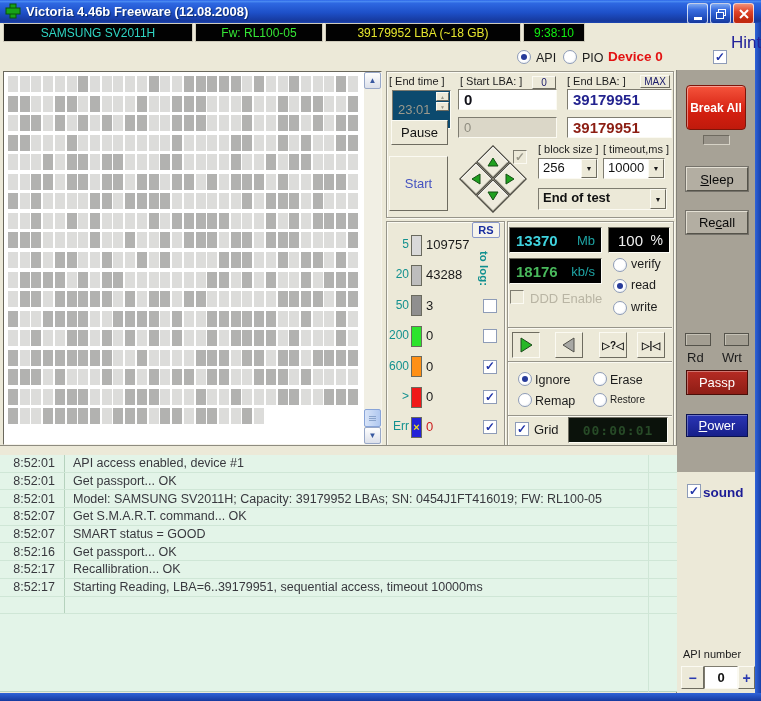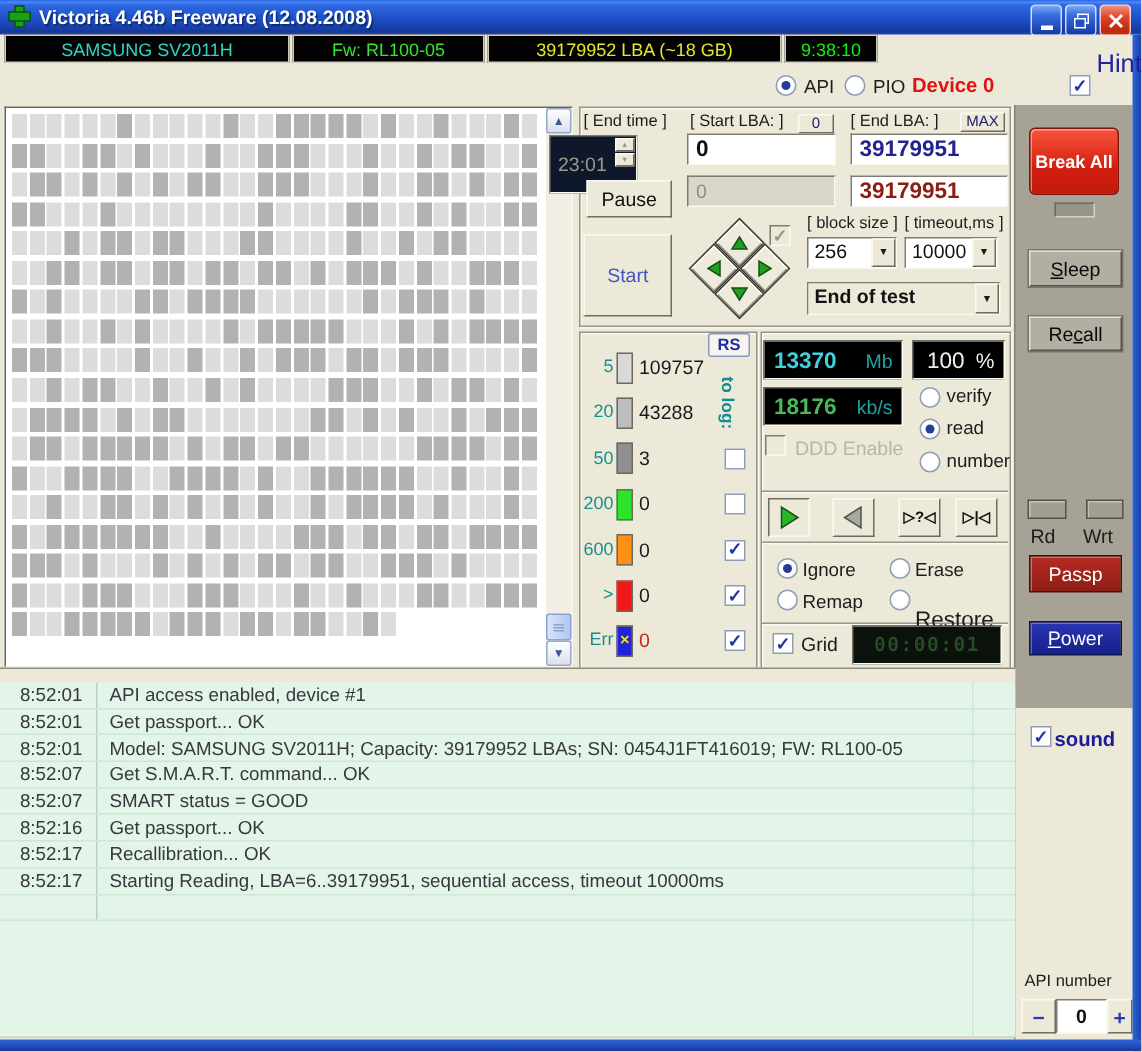--- a/index.html
+++ b/index.html
@@ -647,21 +647,21 @@
   </div>
 
   <div class="groupbox" style="left:386px;top:71px;width:288px;height:147px"></div>
   <div class="groupbox" style="left:386px;top:221px;width:119px;height:226px"></div>
   <div class="groupbox" style="left:507px;top:221px;width:167px;height:226px"></div>
   <div class="etchline" style="left:508px;top:327px;width:164px"></div>
   <div class="etchline" style="left:508px;top:361px;width:164px"></div>
   <div class="etchline" style="left:508px;top:415px;width:164px"></div>
 
   <div class="lbl" style="left:389px;top:75px">[ End time ]</div>
-  <div class="field sunken" style="left:366px;top:90px;width:59px;height:39px;background:#0f172a">
+  <div class="field sunken" style="left:392px;top:90px;width:59px;height:39px;background:#0c4a6e">
     <span style="font-size:13px;color:#9b998c">23:01</span>
     <div style="position:absolute;right:1px;top:1px;width:13px;height:19px;display:flex;flex-direction:column;gap:1px">
       <div class="raised" style="flex:1;display:flex;align-items:center;justify-content:center;font-size:5px;color:#9a988a" id="spu">▲</div>
       <div class="raised" style="flex:1;display:flex;align-items:center;justify-content:center;font-size:5px;color:#9a988a" id="spd">▼</div>
     </div>
   </div>
   <div class="lbl" style="left:460px;top:75px">[ Start LBA: ]</div>
   <div class="btn raised" style="left:532px;top:76px;width:24px;height:13px;font-size:10px;color:#1a1a6a">0</div>
   <div class="field sunken" style="left:458px;top:89px;width:99px;height:21px">
     <span style="font-size:15px;font-weight:bold;color:#101018">0</span>
@@ -771,21 +771,21 @@
   <div class="lcd" style="left:509px;top:258px;width:93px;height:26px">
     <span style="font-size:15px;font-weight:bold;color:#49b95c">18176</span>
     <span style="font-size:13px;color:#1ea3a3">kb/s</span>
   </div>
   <div id="moderadios">
       <div class="radio" style="left: 613px; top: 257.5px;"></div>
       <div class="lbl" style="left: 631px; top: 256.5px; font-size: 12.5px;">verify</div>
       <div class="radio sel" style="left: 613px; top: 279px;"></div>
       <div class="lbl" style="left: 631px; top: 278px; font-size: 12.5px;">read</div>
       <div class="radio" style="left: 613px; top: 300.5px;"></div>
-      <div class="lbl" style="left: 631px; top: 299.5px; font-size: 12.5px;">number</div>
+      <div class="lbl" style="left: 631px; top: 299.5px; font-size: 12.5px;">write</div>
     </div>
   <div class="cb dis" style="left:510px;top:290px"></div>
   <div class="lbl" style="left:530px;top:291px;font-size:13px;color:#b9b5a4">DDD Enable</div>
   <div id="transport">
       <div class="transbtn" style="left: 512px; top: 332px; width: 28px; border-color: rgb(110, 108, 96) rgb(251, 250, 242) rgb(251, 250, 242) rgb(110, 108, 96);">
         <svg width="16" height="18">
           <polygon points="3,2 3,16 14,9" fill="#27b827" stroke="#1c4a1c"></polygon>
         </svg>
       </div>
       <div class="transbtn" style="left: 555px; top: 332px; width: 28px;">
@@ -797,21 +797,21 @@
       <div class="transbtn" style="left: 637px; top: 332px; width: 28px;">▷|◁</div>
     </div>
   <div id="actionradios">
       <div class="radio sel" style="left: 518px; top: 372px;"></div>
       <div class="lbl" style="left: 535px; top: 373px; font-size: 12.5px;">Ignore</div>
       <div class="radio" style="left: 593px; top: 372px;"></div>
       <div class="lbl" style="left: 610px; top: 373px; font-size: 12.5px;">Erase</div>
       <div class="radio" style="left: 518px; top: 393px;"></div>
       <div class="lbl" style="left: 535px; top: 394px; font-size: 12.5px;">Remap</div>
       <div class="radio" style="left: 593px; top: 393px;"></div>
-      <div class="lbl" style="left: 610px; top: 394px; font-size: 15px; margin-top: 11px;">Restore</div>
+      <div class="lbl" style="left: 610px; top: 394px; font-size: 10px;">Restore</div>
     </div>
   <div class="cb" style="left:515px;top:422px">
       <span class="ck" id="gridck">✓</span>
     </div>
   <div class="lbl" style="left:534px;top:422px;font-size:13px">Grid</div>
   <div class="lcd" style="left:568px;top:417px;width:100px;height:26px;justify-content:center;background:#0b120b">
     <span style="font-family:'DejaVu Sans Mono',monospace;font-size:13px;font-weight:bold;color:#274a27;letter-spacing:1px">00:00:01</span>
   </div>
 
   <div class="sidecol"></div>

